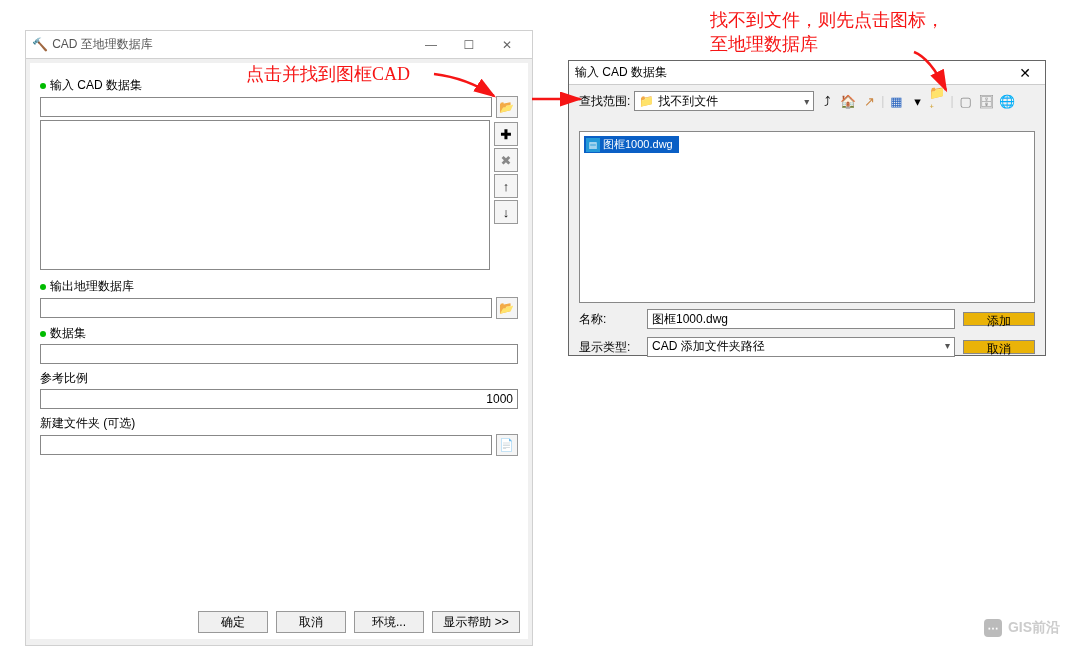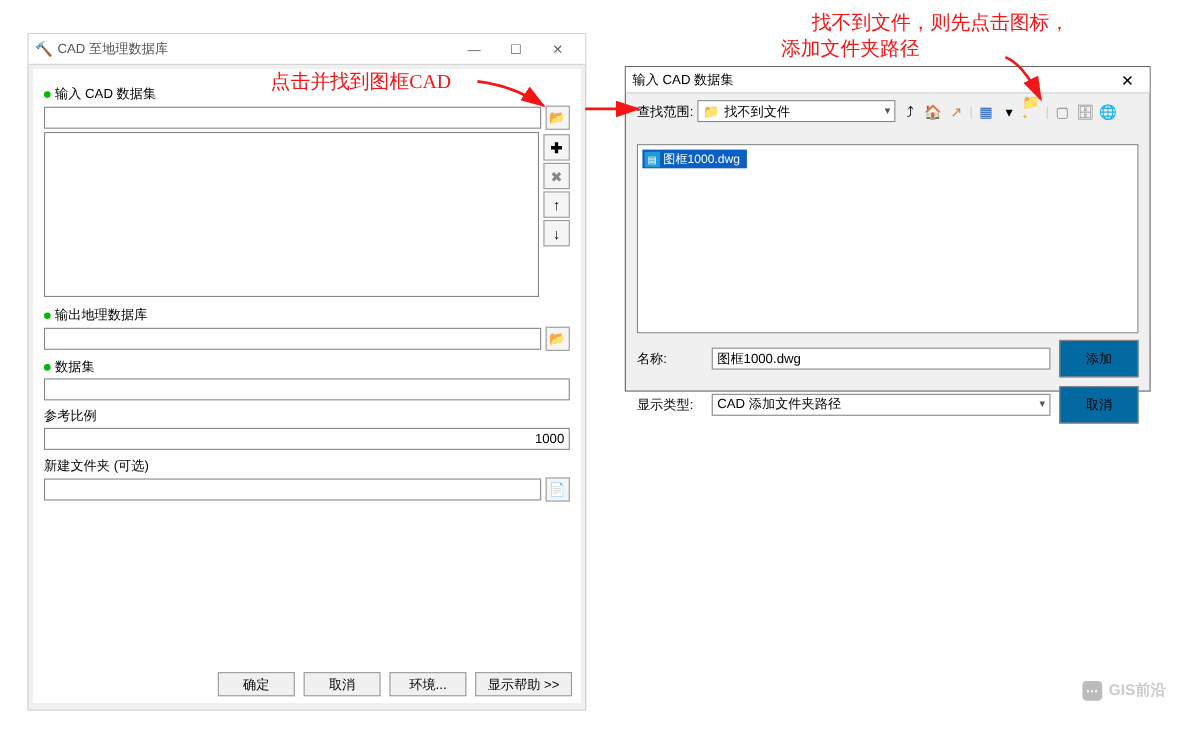--- a/index.html
+++ b/index.html
@@ -41,21 +41,21 @@
 .toolbar-icons { display: flex; gap: 3px; align-items: center; }
 .ticon { width: 18px; height: 18px; display: inline-flex; align-items: center; justify-content: center; font-size: 13px; cursor: pointer; }
 
 .filelist { height: 172px; border: 1px solid #888; background: #fff; padding: 4px; }
 .file-item { display: inline-flex; align-items: center; background: #0a5fc5; color: #fff; padding: 1px 6px 1px 2px; font-size: 11px; }
 .file-item .fico { background: #2399d8; color: #fff; width: 14px; height: 14px; display: inline-flex; align-items: center; justify-content: center; margin-right: 3px; font-size: 9px; }
 
 .d2-bottom { display: grid; grid-template-columns: 60px 1fr 72px; gap: 8px; align-items: center; margin-top: 6px; }
 .d2-bottom .textinput, .d2-bottom .combo2 { height: 20px; border: 1px solid #888; background: #fff; padding: 0 4px; font-size: 12px; width: 100%; position: relative; }
 .combo2::after { content: "▾"; position: absolute; right: 4px; top: 2px; color: #555; font-size: 10px; }
-.btn2 { height: 34px; border: 1px solid #888; background: #0369a1; cursor: pointer; font-size: 12px; }
+.btn2 { height: 14px; border: 1px solid #888; background: #eab308; cursor: pointer; font-size: 12px; }
 
 
 .anno { position: absolute; color: #f61515; font-size: 18px; font-family: "Microsoft YaHei"; white-space: nowrap; }
 .arrow-svg { position: absolute; pointer-events: none; }
 
 .watermark { position: absolute; right: 20px; bottom: 28px; display: flex; align-items: center; gap: 6px; color: #ccc; font-size: 14px; font-weight: bold; }
 .watermark .wm-ico { width: 18px; height: 18px; border-radius: 4px; background: #bbb; display: inline-flex; align-items: center; justify-content: center; color: #fff; font-size: 11px; }
 </style>
 </head>
 <body>
@@ -165,22 +165,22 @@
       <input class="textinput" value="图框1000.dwg" style="">
       <button class="btn2">添加</button>
       <label>显示类型:</label>
       <div class="combo2"><span>CAD 添加文件夹路径</span></div>
       <button class="btn2">取消</button>
     </div>
   </div>
 </div>
 
 <div class="anno" style="left:246px; top:62px;">点击并找到图框CAD</div>
-<div class="anno" style="left:738px; top:8px;">找不到文件，则先点击图标，</div>
-<div class="anno" style="left:710px; top:32px;">添加文件夹路径</div>
+<div class="anno" style="left:710px; top:8px;">找不到文件，则先点击图标，</div>
+<div class="anno" style="left:710px; top:32px;">至地理数据库</div>
 
 <svg class="arrow-svg" style="left:432px; top:70px; width:70px; height:40px;">
   <defs>
       <marker id="ah1" markerWidth="10" markerHeight="10" refX="8" refY="3" orient="auto">
         <path d="M0,0 L0,6 L9,3 z" fill="#f61515"></path>
       </marker>
     </defs>
   <path d="M2,4 Q35,8 62,26" stroke="#f61515" stroke-width="2.5" fill="none" marker-end="url(#ah1)"></path>
 </svg>
 <svg class="arrow-svg" style="left:530px; top:88px; width:56px; height:22px;">

